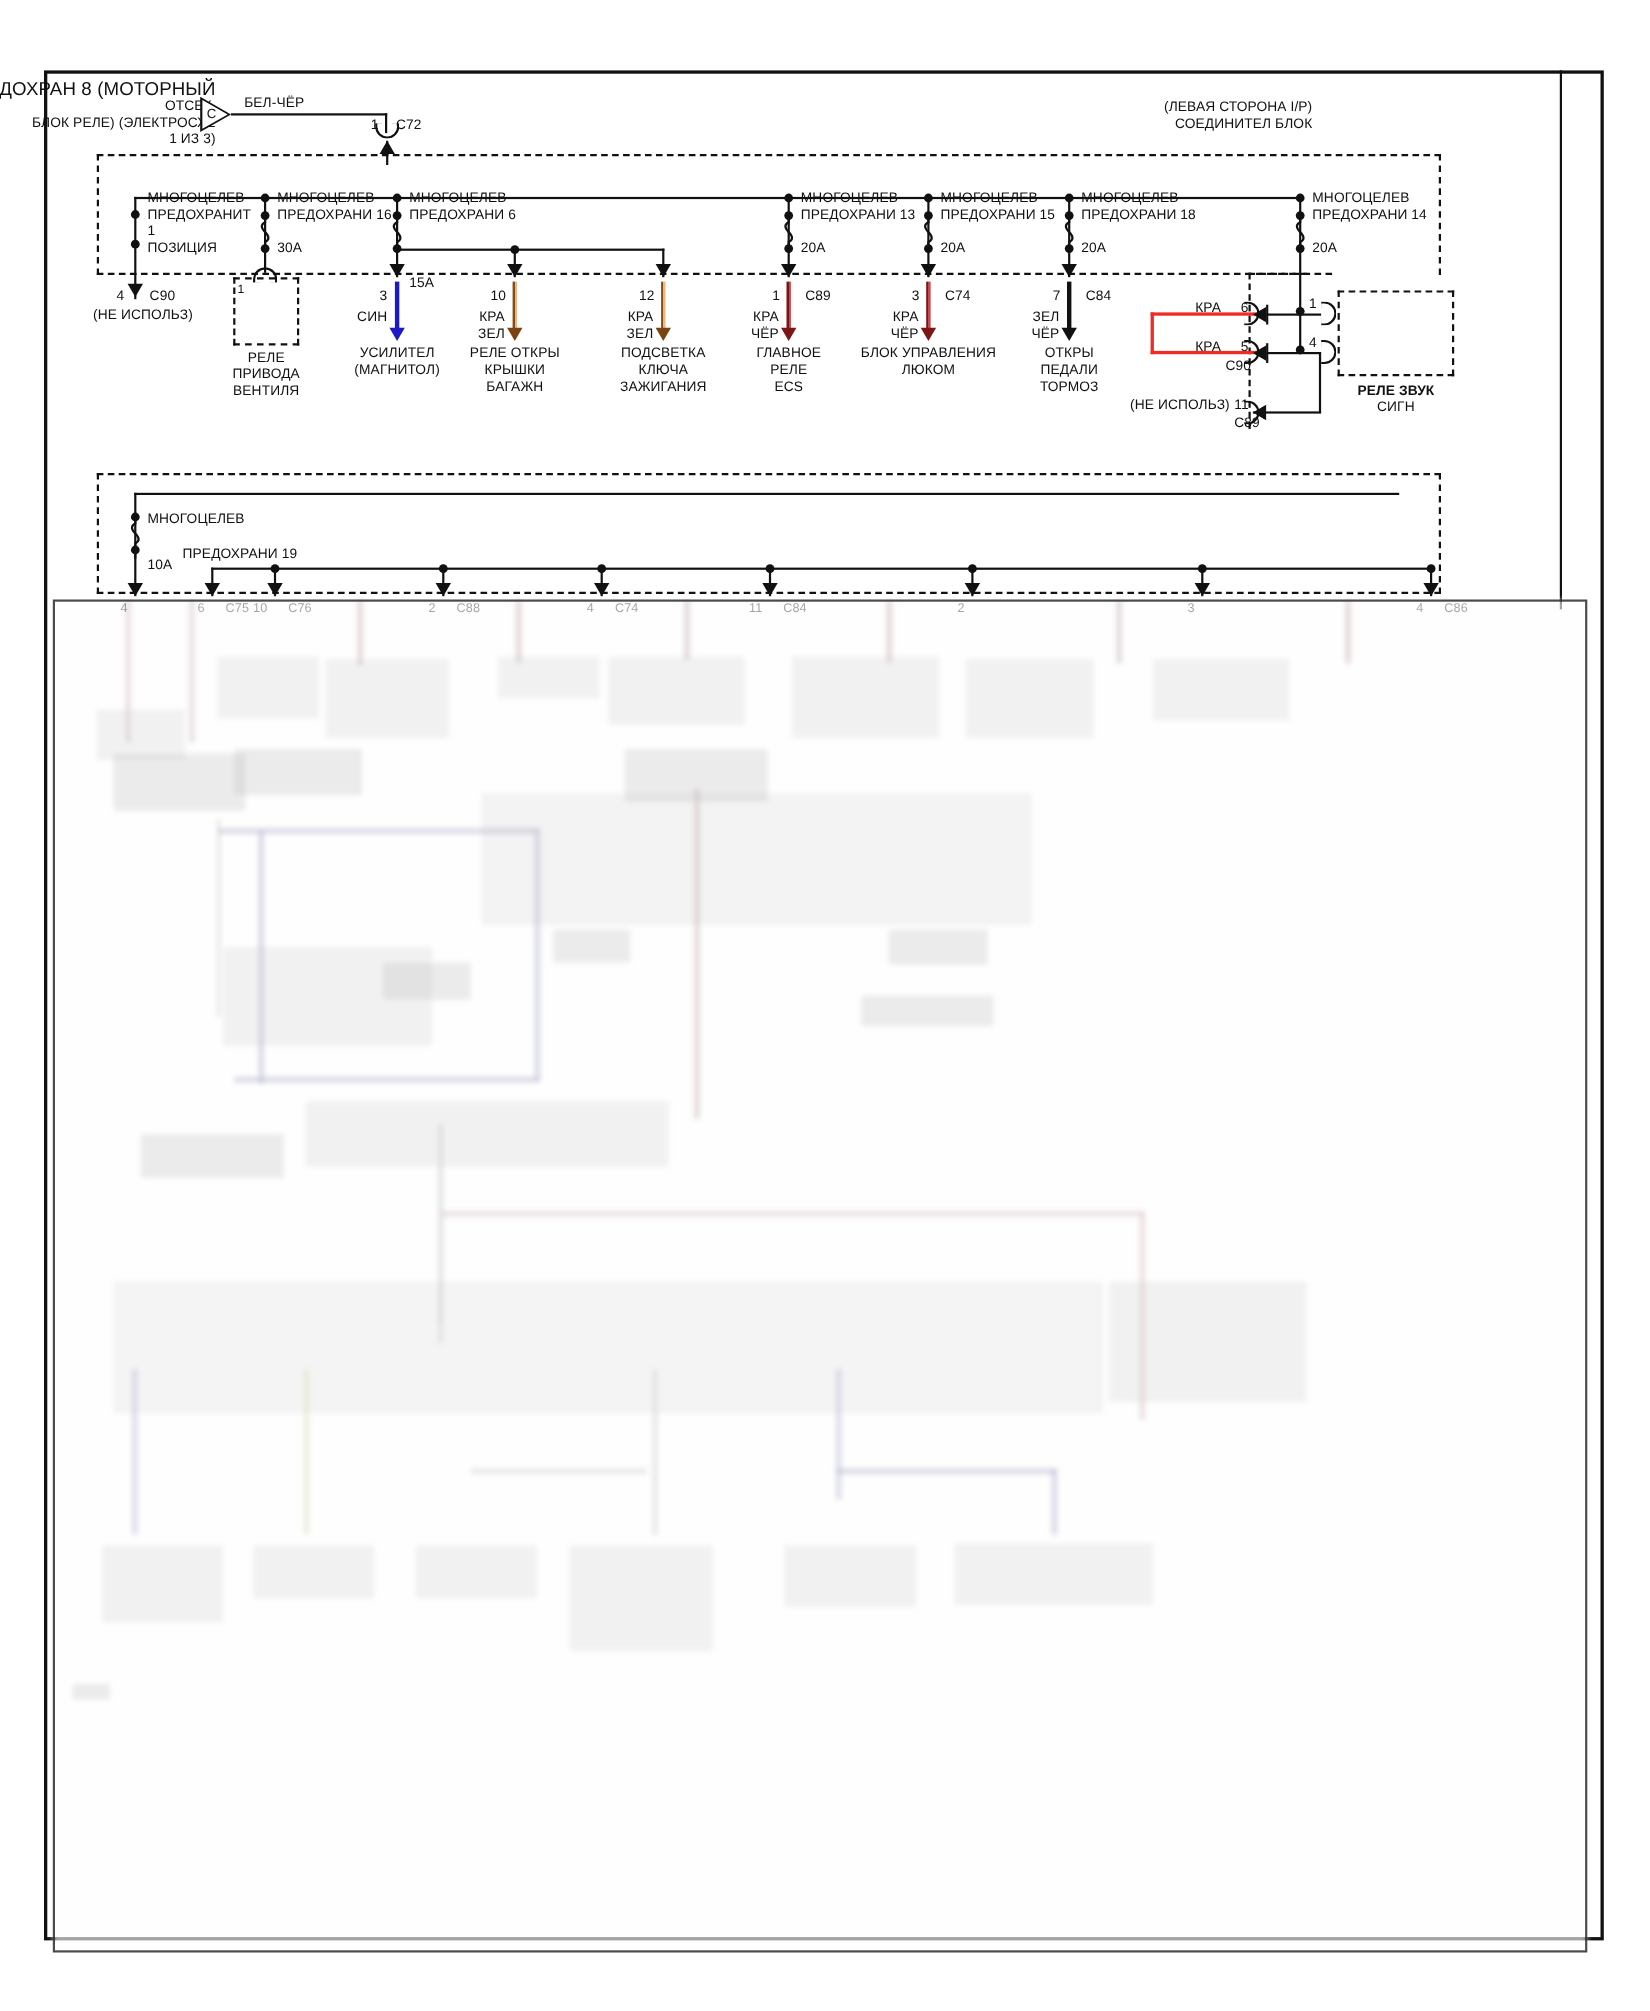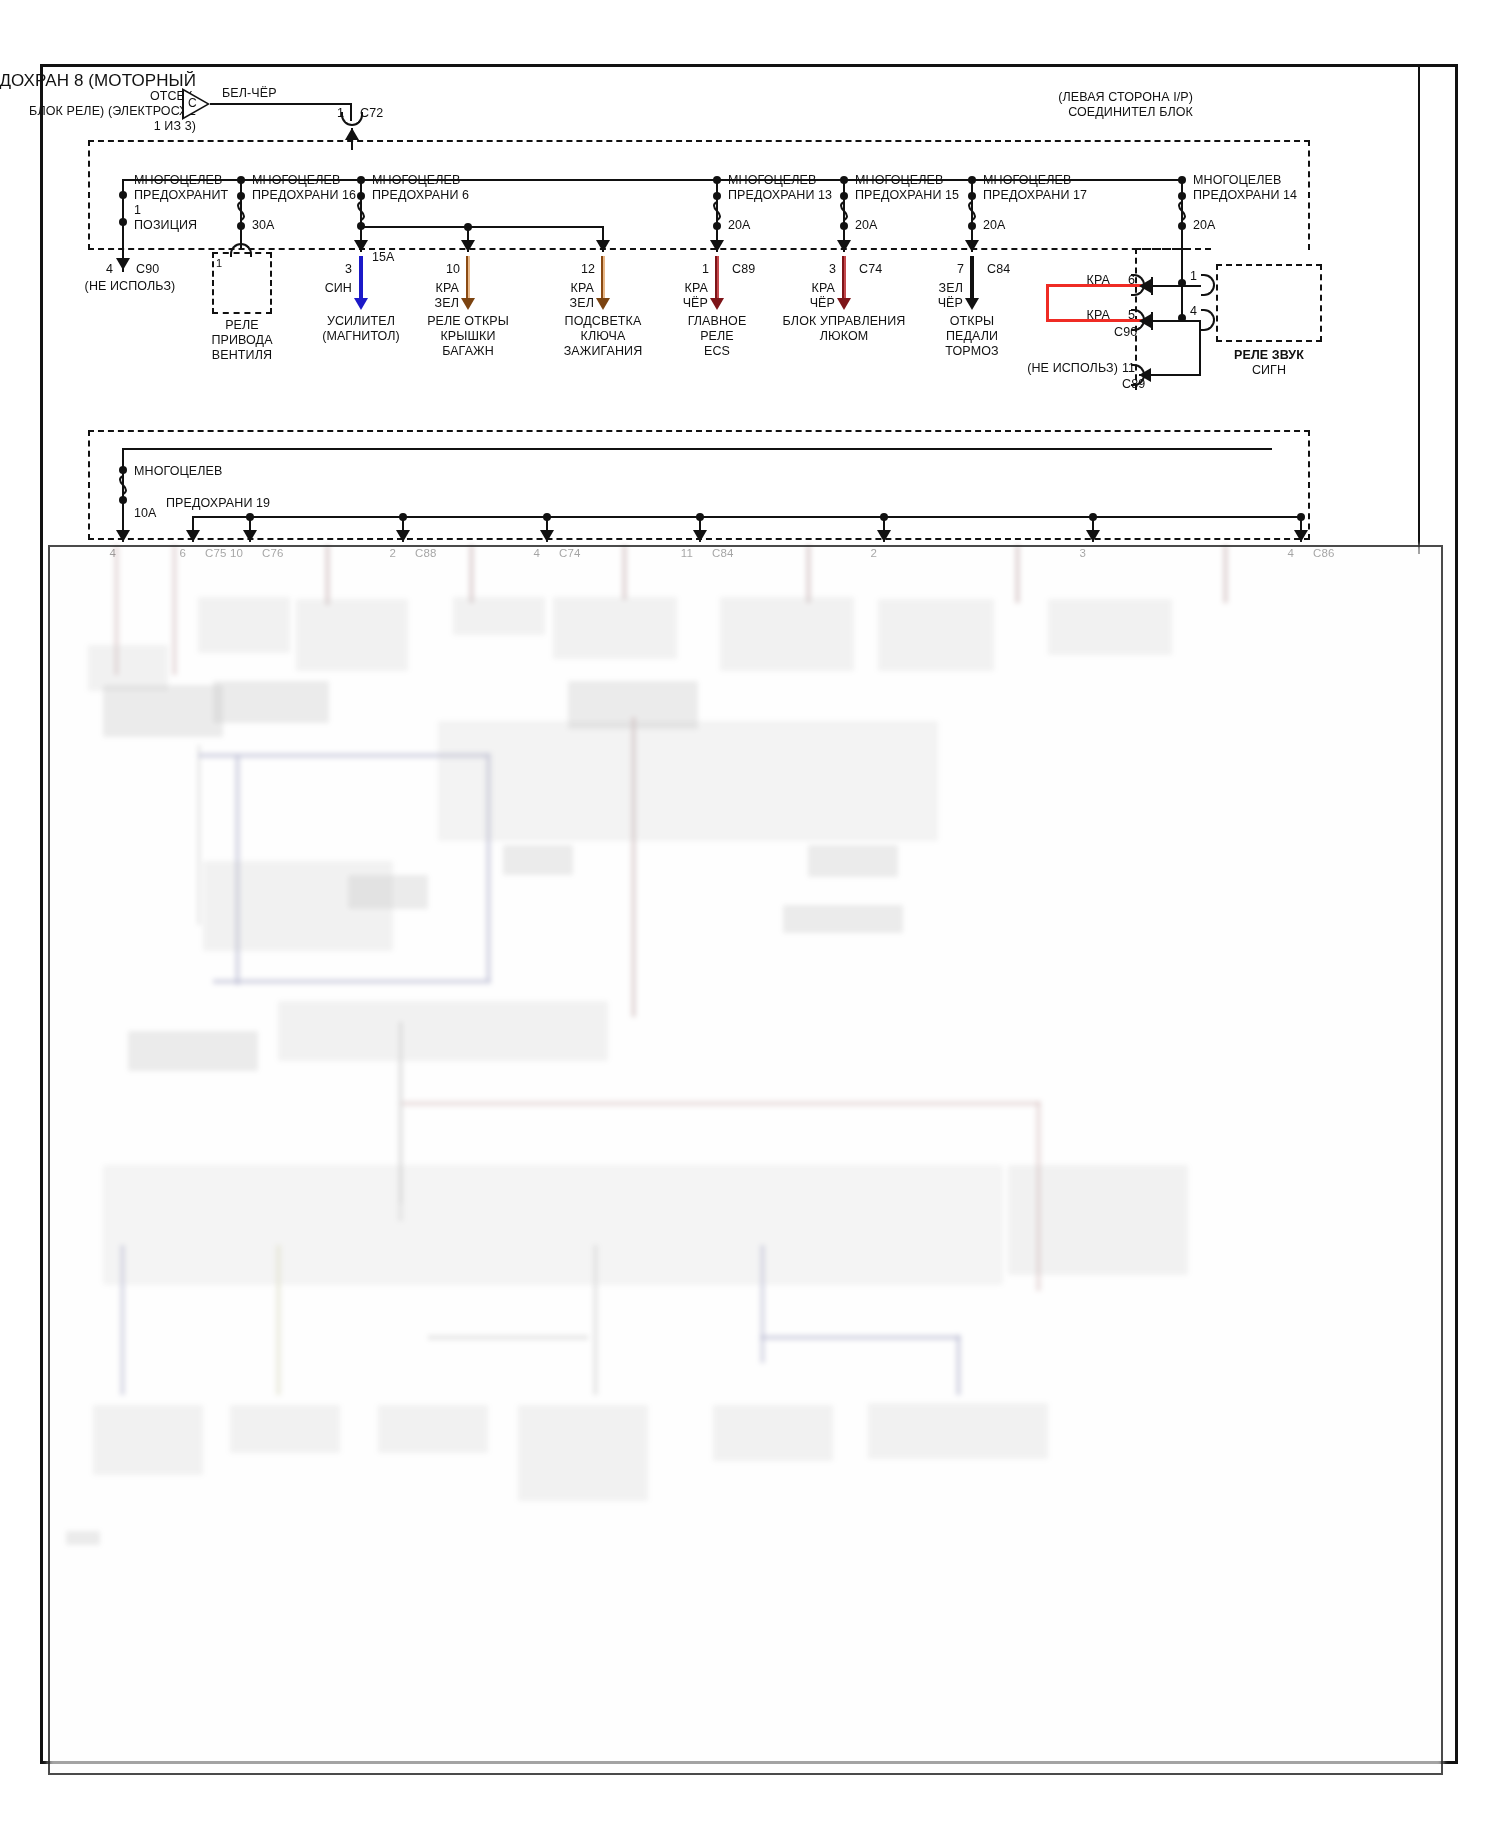--- a/index.html
+++ b/index.html
@@ -237,21 +237,21 @@
   <div class="dot" style="left:972px;top:196px;"></div>
   <div class="fuse" style="left:972px;top:196px;">
     <svg width="14" height="30" viewBox="0 0 14 30">
       <path d="M7 0 L7 6 Q1 9 7 15 Q13 21 7 24 L7 30" stroke="#111" stroke-width="2" fill="none"></path>
     </svg>
   </div>
   <div class="dot" style="left:972px;top:226px;"></div>
   <div class="v" style="left:971px;top:226px;height:26px;"></div>
   <div class="arrow" style="left:972px;top:240px;"></div>
   <div class="txt" style="left:983px;top:173px;">МНОГОЦЕЛЕВ</div>
-  <div class="txt" style="left:983px;top:188px;">ПРЕДОХРАНИ 17</div>
+  <div class="txt" style="left:983px;top:188px;">ПРЕДОХРАНИ 18</div>
   <div class="txt" style="left:983px;top:218px;">20A</div>
   <div class="txt r" style="left:964px;top:262px;">7</div>
   <div class="txt" style="left:987px;top:262px;">C84</div>
   <div class="wire w-dark" style="left:970px;top:256px;height:44px;"></div>
   <div class="txt r" style="left:963px;top:281px;">ЗЕЛ</div>
   <div class="txt r" style="left:963px;top:296px;">ЧЁР</div>
   <div class="arrow" style="left:972px;top:298px;"></div>
   <div class="txt c" style="left:972px;top:314px;">ОТКРЫ</div>
   <div class="txt c" style="left:972px;top:329px;">ПЕДАЛИ</div>
   <div class="txt c" style="left:972px;top:344px;">ТОРМОЗ</div>

